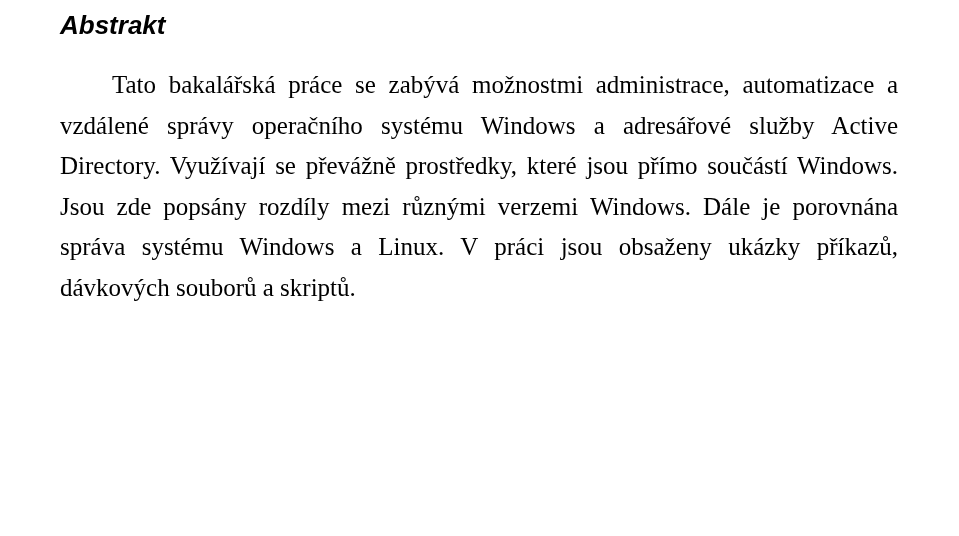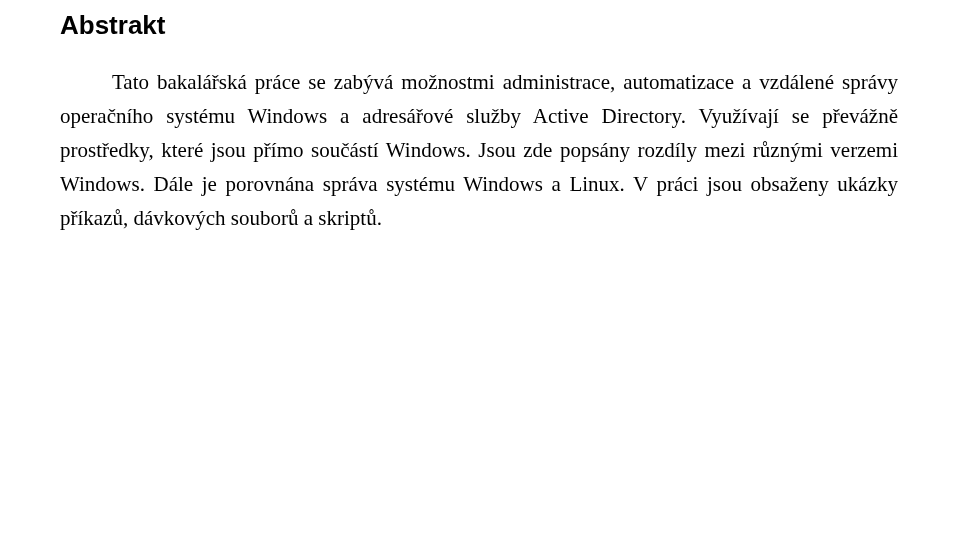--- a/index.html
+++ b/index.html
@@ -13,23 +13,24 @@
     overflow: hidden;
   }
   .page {
     padding: 10px 60px 20px 60px;
   }
   .heading {
     font-family: Arial, Helvetica, sans-serif;
     font-weight: bold;
     font-size: 26px;
     margin: 0 0 24px 0;
+    font-style: italic;
   }
   .paragraph {
-    font-size: 21px;
+    font-size: 25px;
     line-height: 1.62;
     text-align: justify;
     margin: 0 1px 30px 0;
     text-indent: 52px;
   }
   .keywords {
     text-indent: 52px;
   }
   .section-gap {
     height: 28px;

